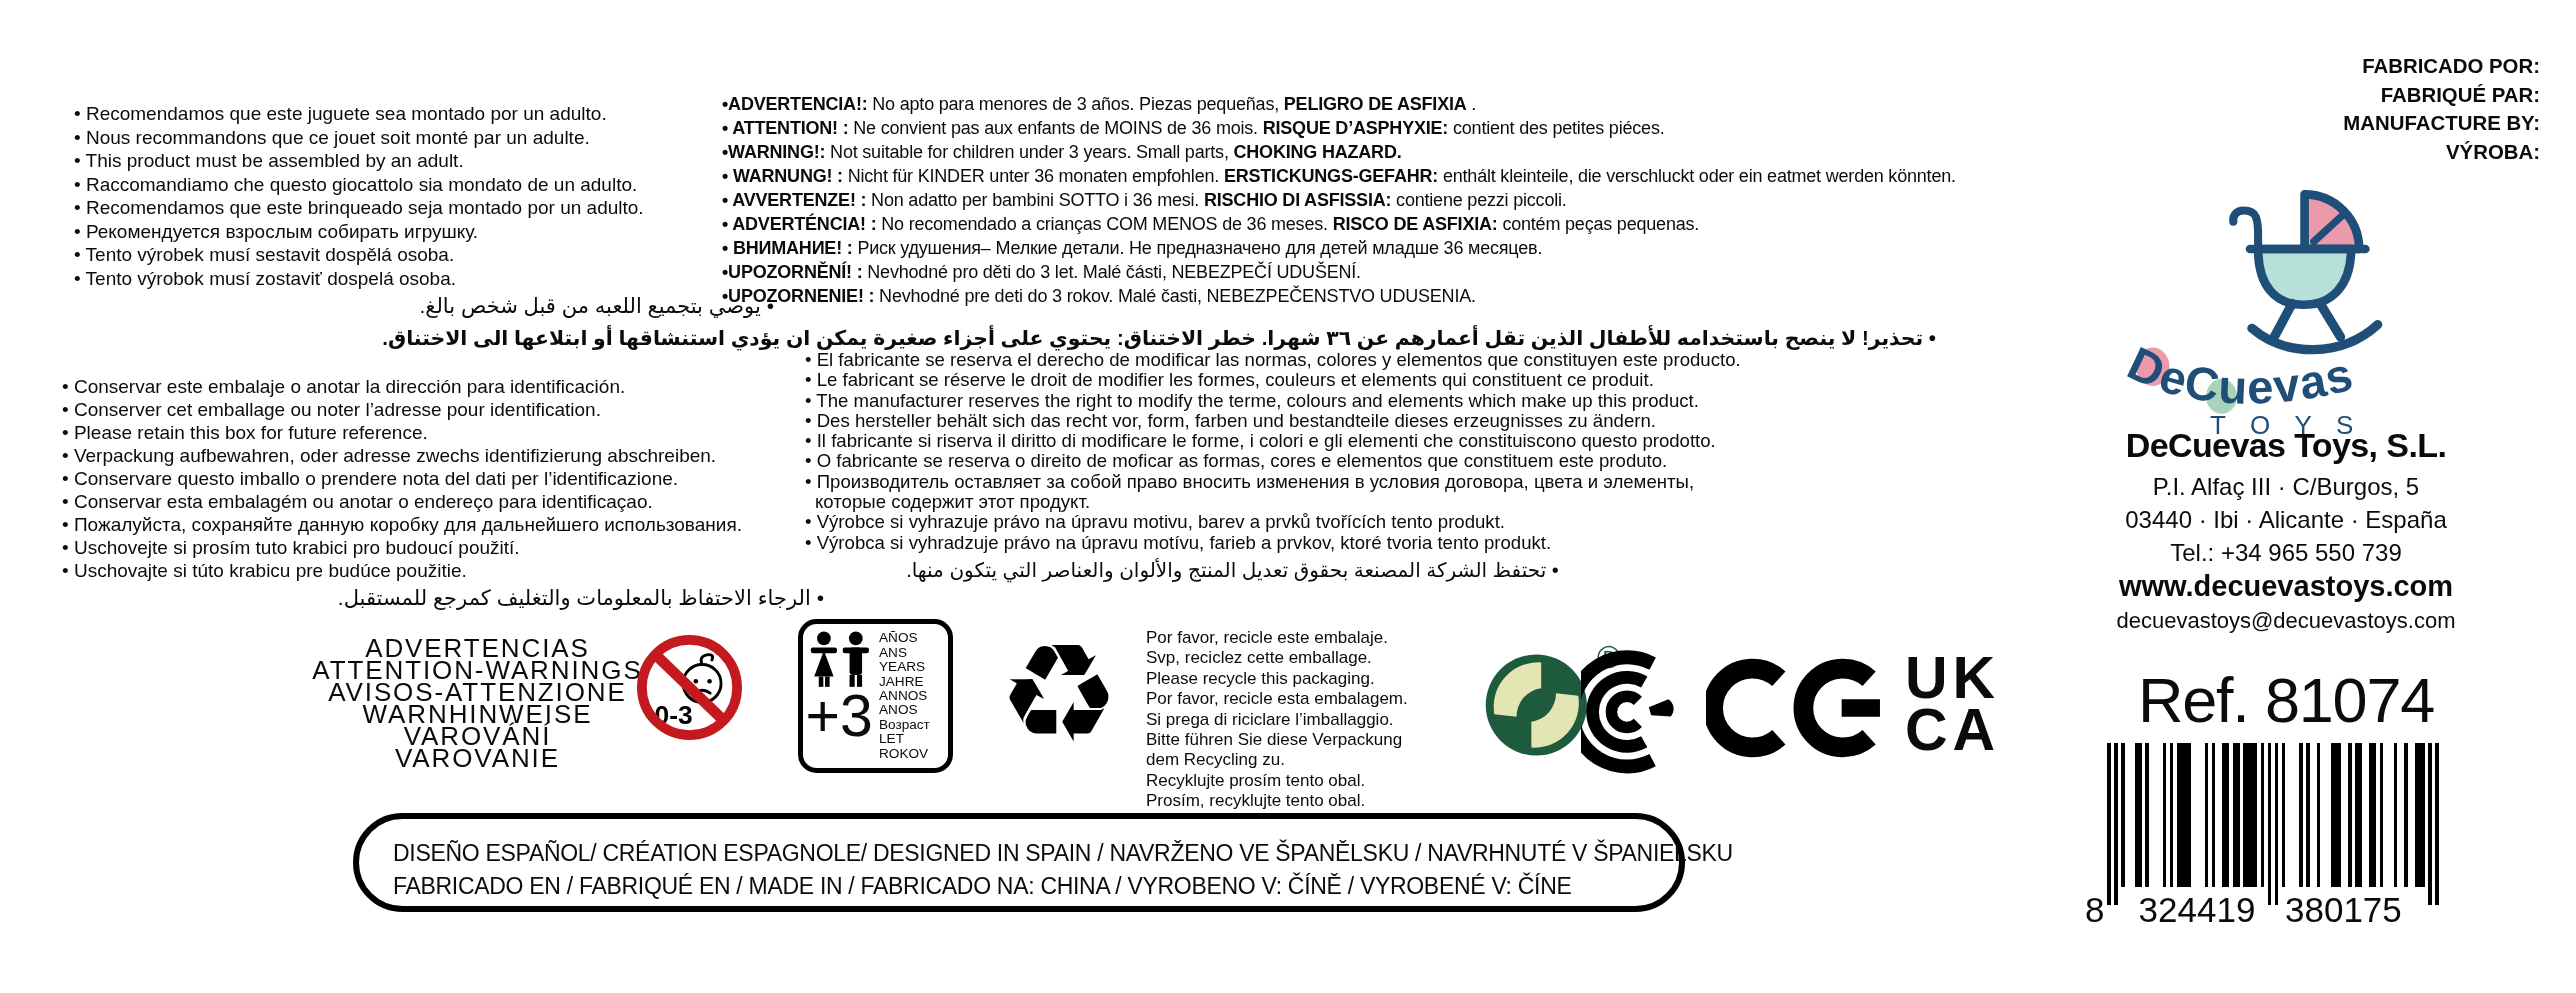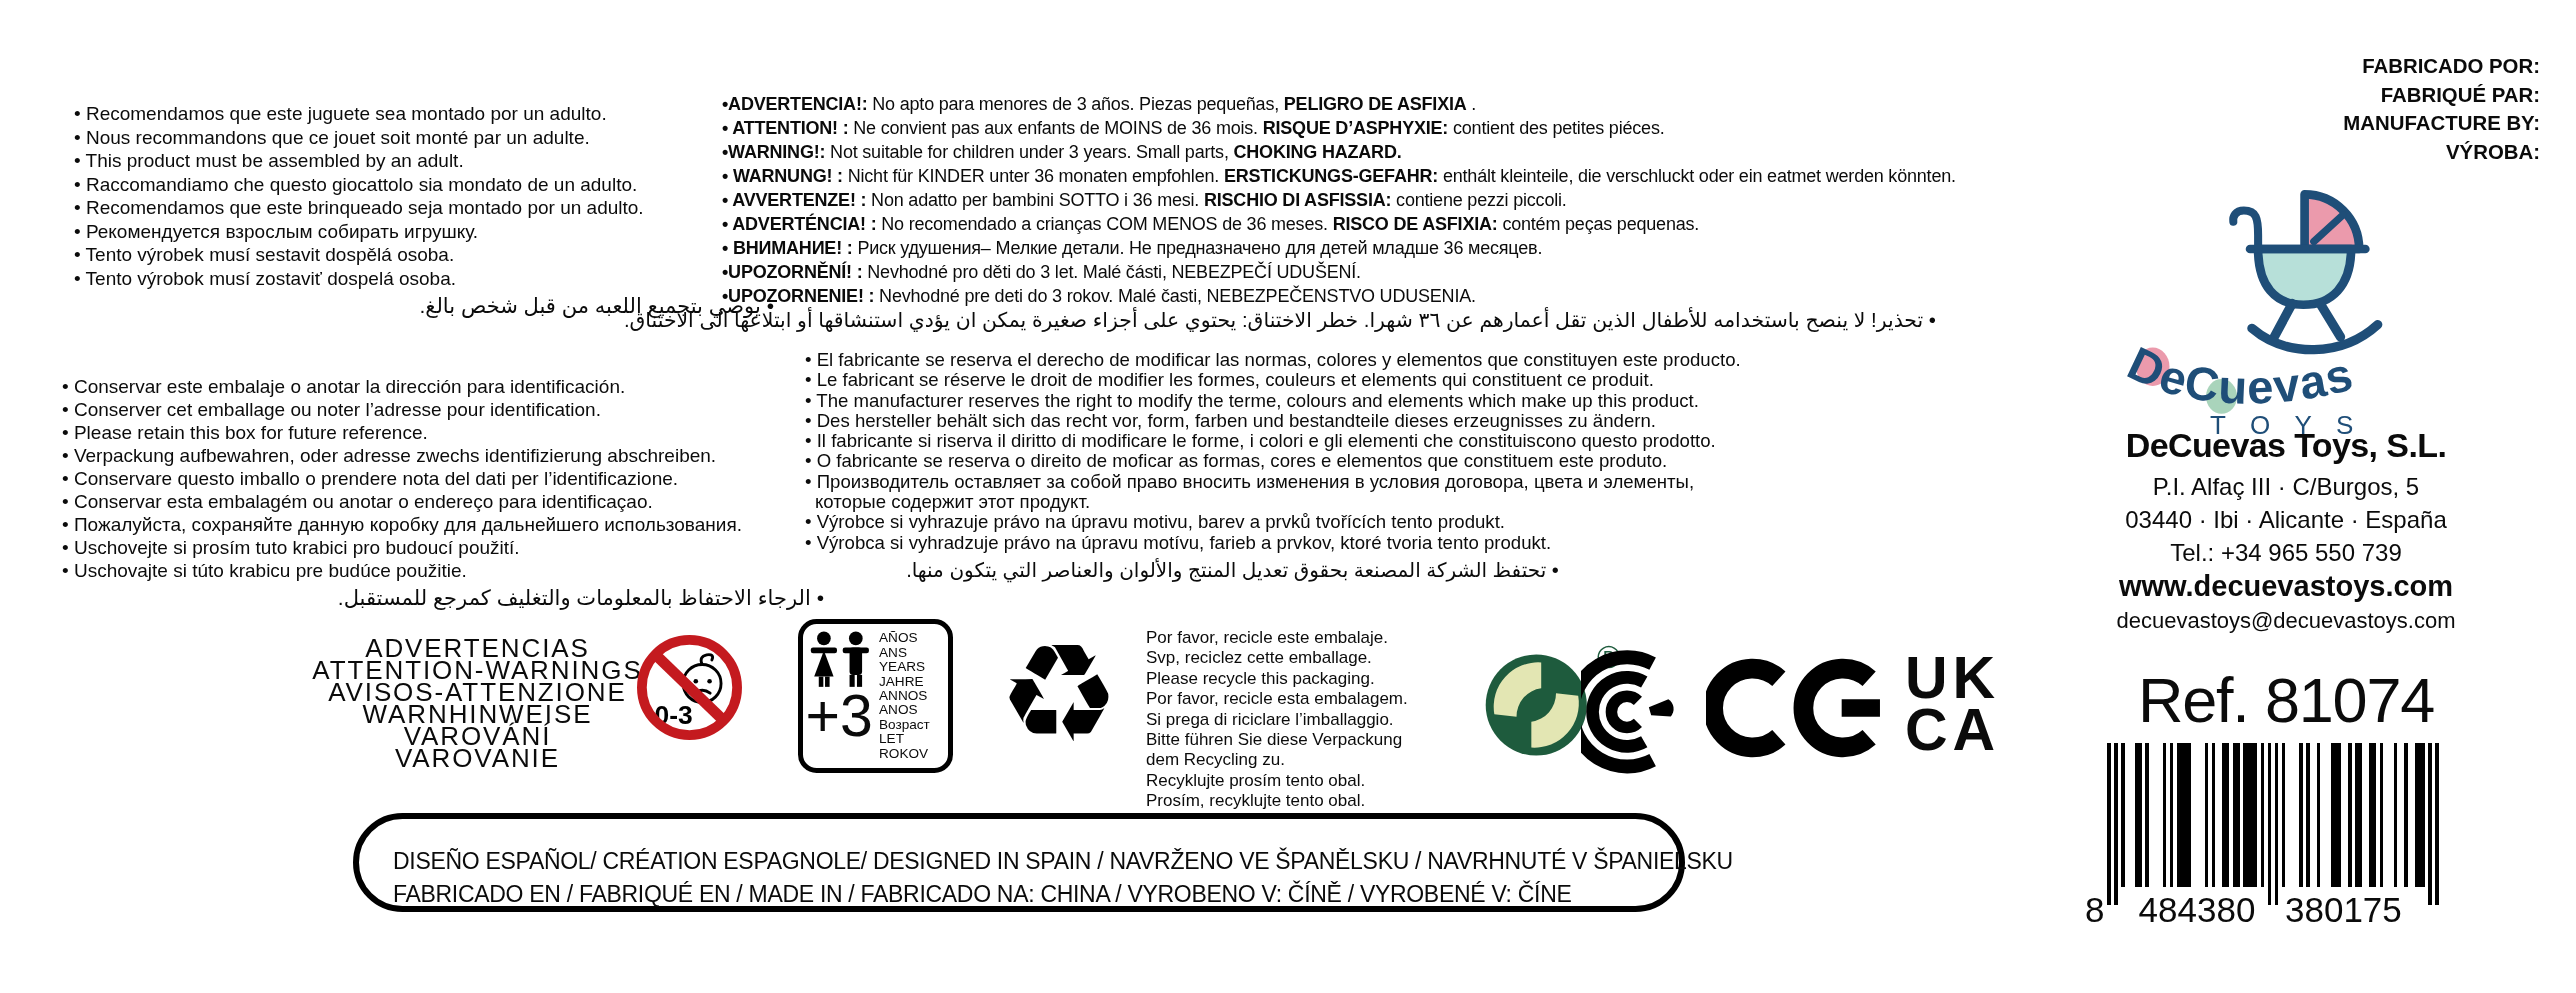--- a/index.html
+++ b/index.html
@@ -9,41 +9,41 @@
   .ln{white-space:nowrap;}
   .b{font-weight:bold;}
   
   #assembly{left:74px;top:102px;width:700px;font-size:19px;line-height:23.5px;}
   #retain{left:62px;top:375px;width:762px;font-size:19px;line-height:23px;}
   #assembly .ar,#retain .ar{direction:rtl;text-align:right;font-size:21px;margin-top:3.7px;}
   
   #warnhead{left:273px;top:637px;width:409px;text-align:center;font-size:26px;line-height:22px;letter-spacing:1.9px;}
   
   #choke{left:722px;top:92px;width:1214px;font-size:18px;line-height:24px;letter-spacing:-0.2px;}
-  #choke .ar{direction:rtl;text-align:right;font-size:20.4px;margin-top:0;letter-spacing:0;}
+  #choke .ar{direction:rtl;text-align:right;font-size:20.4px;margin-top:18px;letter-spacing:0;font-weight:bold;}
   
   #modnotes{left:805px;top:350px;width:1121px;font-size:18.6px;line-height:20.3px;}
   #modnotes .cont{padding-left:10px;}
   #modnotes .arc{direction:rtl;text-align:center;font-size:20px;margin-top:7.4px;transform:translateX(-133px);}
   
   #prohibit{position:absolute;left:635px;top:633px;width:109px;height:109px;}
   #agebox{position:absolute;left:798px;top:619px;width:145px;height:144px;border:5.6px solid #000;border-radius:18.6px;display:flex;}
   #agebox .colL{width:76px;position:relative;}
   #agebox .kids{position:absolute;left:6.2px;top:7.4px;width:64px;height:57px;}
   #agebox .plus3{position:absolute;left:2.5px;top:63px;font-size:59px;line-height:1;}
   #agebox .colR{padding:7.4px 0 0 0;font-size:13.6px;line-height:14.4px;}
   #recycle{position:absolute;left:998px;top:626px;font-size:136px;line-height:1;color:#000;}
   #recytext{position:absolute;left:1146px;top:628px;width:285px;font-size:17px;line-height:20.4px;}
   #greendot{position:absolute;left:1482px;top:650px;width:111px;height:110px;}
   #rsym{position:absolute;left:1597px;top:639px;font-size:32px;color:var(--green_dark);}
   #swirl{position:absolute;left:1581px;top:637px;width:115px;height:144px;}
   #cemark{position:absolute;left:1706px;top:653px;width:186px;height:110px;}
   #ukca{position:absolute;left:1905px;top:652px;font-weight:bold;font-size:59px;line-height:52px;letter-spacing:5px;}
   
-  #oval{position:absolute;left:353px;top:813px;width:1332px;height:99px;border:6.2px solid #000;border-radius:53px;box-sizing:border-box;padding:26px 0 0 34px;font-size:23px;line-height:33px;letter-spacing:-0.3px;}
+  #oval{position:absolute;left:353px;top:813px;width:1332px;height:99px;border:6.2px solid #000;border-radius:53px;box-sizing:border-box;padding:18px 0 0 34px;font-size:23px;line-height:33px;letter-spacing:-0.3px;}
   
   #mfg{left:2032px;top:52px;width:508px;text-align:right;font-weight:bold;font-size:20.4px;line-height:28.5px;}
   #logo{position:absolute;left:2100px;top:156px;width:372px;height:282px;}
   #company{left:2032px;top:426px;width:508px;text-align:center;}
   #company .name{font-size:34px;font-weight:bold;letter-spacing:-0.6px;margin-bottom:5px;}
   #company .addr{font-size:24px;line-height:33px;}
   #company .web{font-size:29px;font-weight:bold;margin-top:1.2px;}
   #company .email{font-size:22px;margin-top:5px;}
   #ref{left:2032px;top:664px;width:508px;text-align:center;font-size:63px;letter-spacing:-1.2px;}
   #barcode{position:absolute;left:2107px;top:743px;width:334px;height:186px;}
@@ -297,18 +297,18 @@
         <div class="gap" style="width: 7px; height: 0.6px;"></div>
         <div class="bar" style="width: 3.5px; height: 144px;"></div>
         <div class="gap" style="width: 7px; height: 0.6px;"></div>
         <div class="bar" style="width: 10.4px; height: 144px;"></div>
         <div class="gap" style="width: 3.5px; height: 0.6px;"></div>
         <div class="bar" style="width: 3.5px; height: 162px;"></div>
         <div class="gap" style="width: 3.5px; height: 0.6px;"></div>
         <div class="bar" style="width: 3.5px; height: 162px;"></div>
       </div>
     <span class="dig d8">8</span>
-    <span class="dig g1">484380</span>
+    <span class="dig g1">324419</span>
     <span class="dig g2">380175</span>
   </div>
 
 </div>
 
 
 </body></html>

